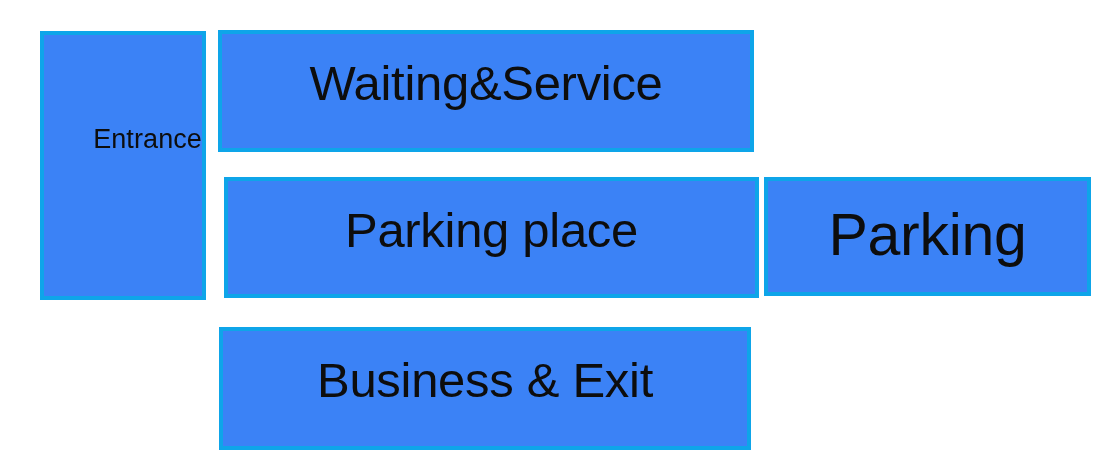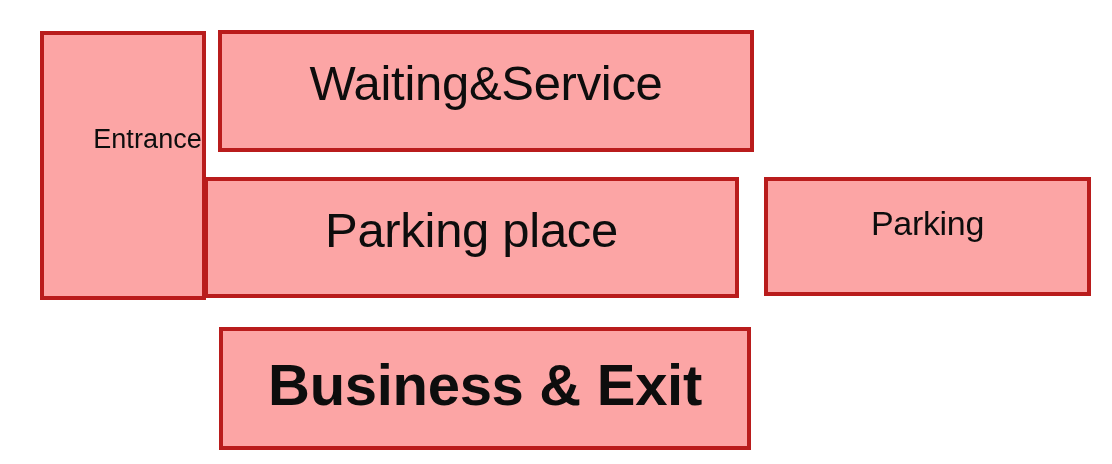--- a/index.html
+++ b/index.html
@@ -15,22 +15,22 @@
   #diagram-canvas {
     position: relative;
     width: 1112px;
     height: 464px;
     background: #ffffff;
     overflow: hidden;
   }
   .zone-box {
     position: absolute;
     box-sizing: border-box;
-    background: #fca5a5;
-    border: 4px solid #b91c1c;
+    background: #3b82f6;
+    border: 4px solid #0ea5e9;
     padding-left: 39px;
   }
   .zone-label {
     position: absolute;
     left: 0;
     right: 0;
     text-align: center;
     color: #0d0d0d;
     font-weight: 400;
     line-height: 1;
@@ -59,56 +59,55 @@
     height: 122px;
   }
   #zone-waiting-service .zone-label {
     top: 25px;
     font-size: 49px;
     letter-spacing: -0.3px;
   }
 
   
   #zone-parking-place {
-    left: 204px;
+    left: 224px;
     top: 177px;
     width: 535px;
     height: 121px;
   }
   #zone-parking-place .zone-label {
     top: 25px;
     font-size: 49px;
     letter-spacing: -0.3px;
   }
 
   
   #zone-parking {
     left: 764px;
     top: 177px;
     width: 327px;
     height: 119px;
   }
   #zone-parking .zone-label {
     top: 25px;
-    font-size: 34px;
+    font-size: 59px;
     letter-spacing: -0.3px;
   }
 
   
   #zone-business-exit {
     left: 219px;
     top: 327px;
     width: 532px;
     height: 123px;
   }
   #zone-business-exit .zone-label {
     top: 25px;
-    font-size: 58px;
+    font-size: 49px;
     letter-spacing: -0.3px;
-    font-weight: bold;
   }
 </style>
 </head>
 <body>
 
 <div id="diagram-canvas">
 
   <div class="zone-box" id="zone-entrance">
     <span class="zone-label">Entrance</span>
   </div>

